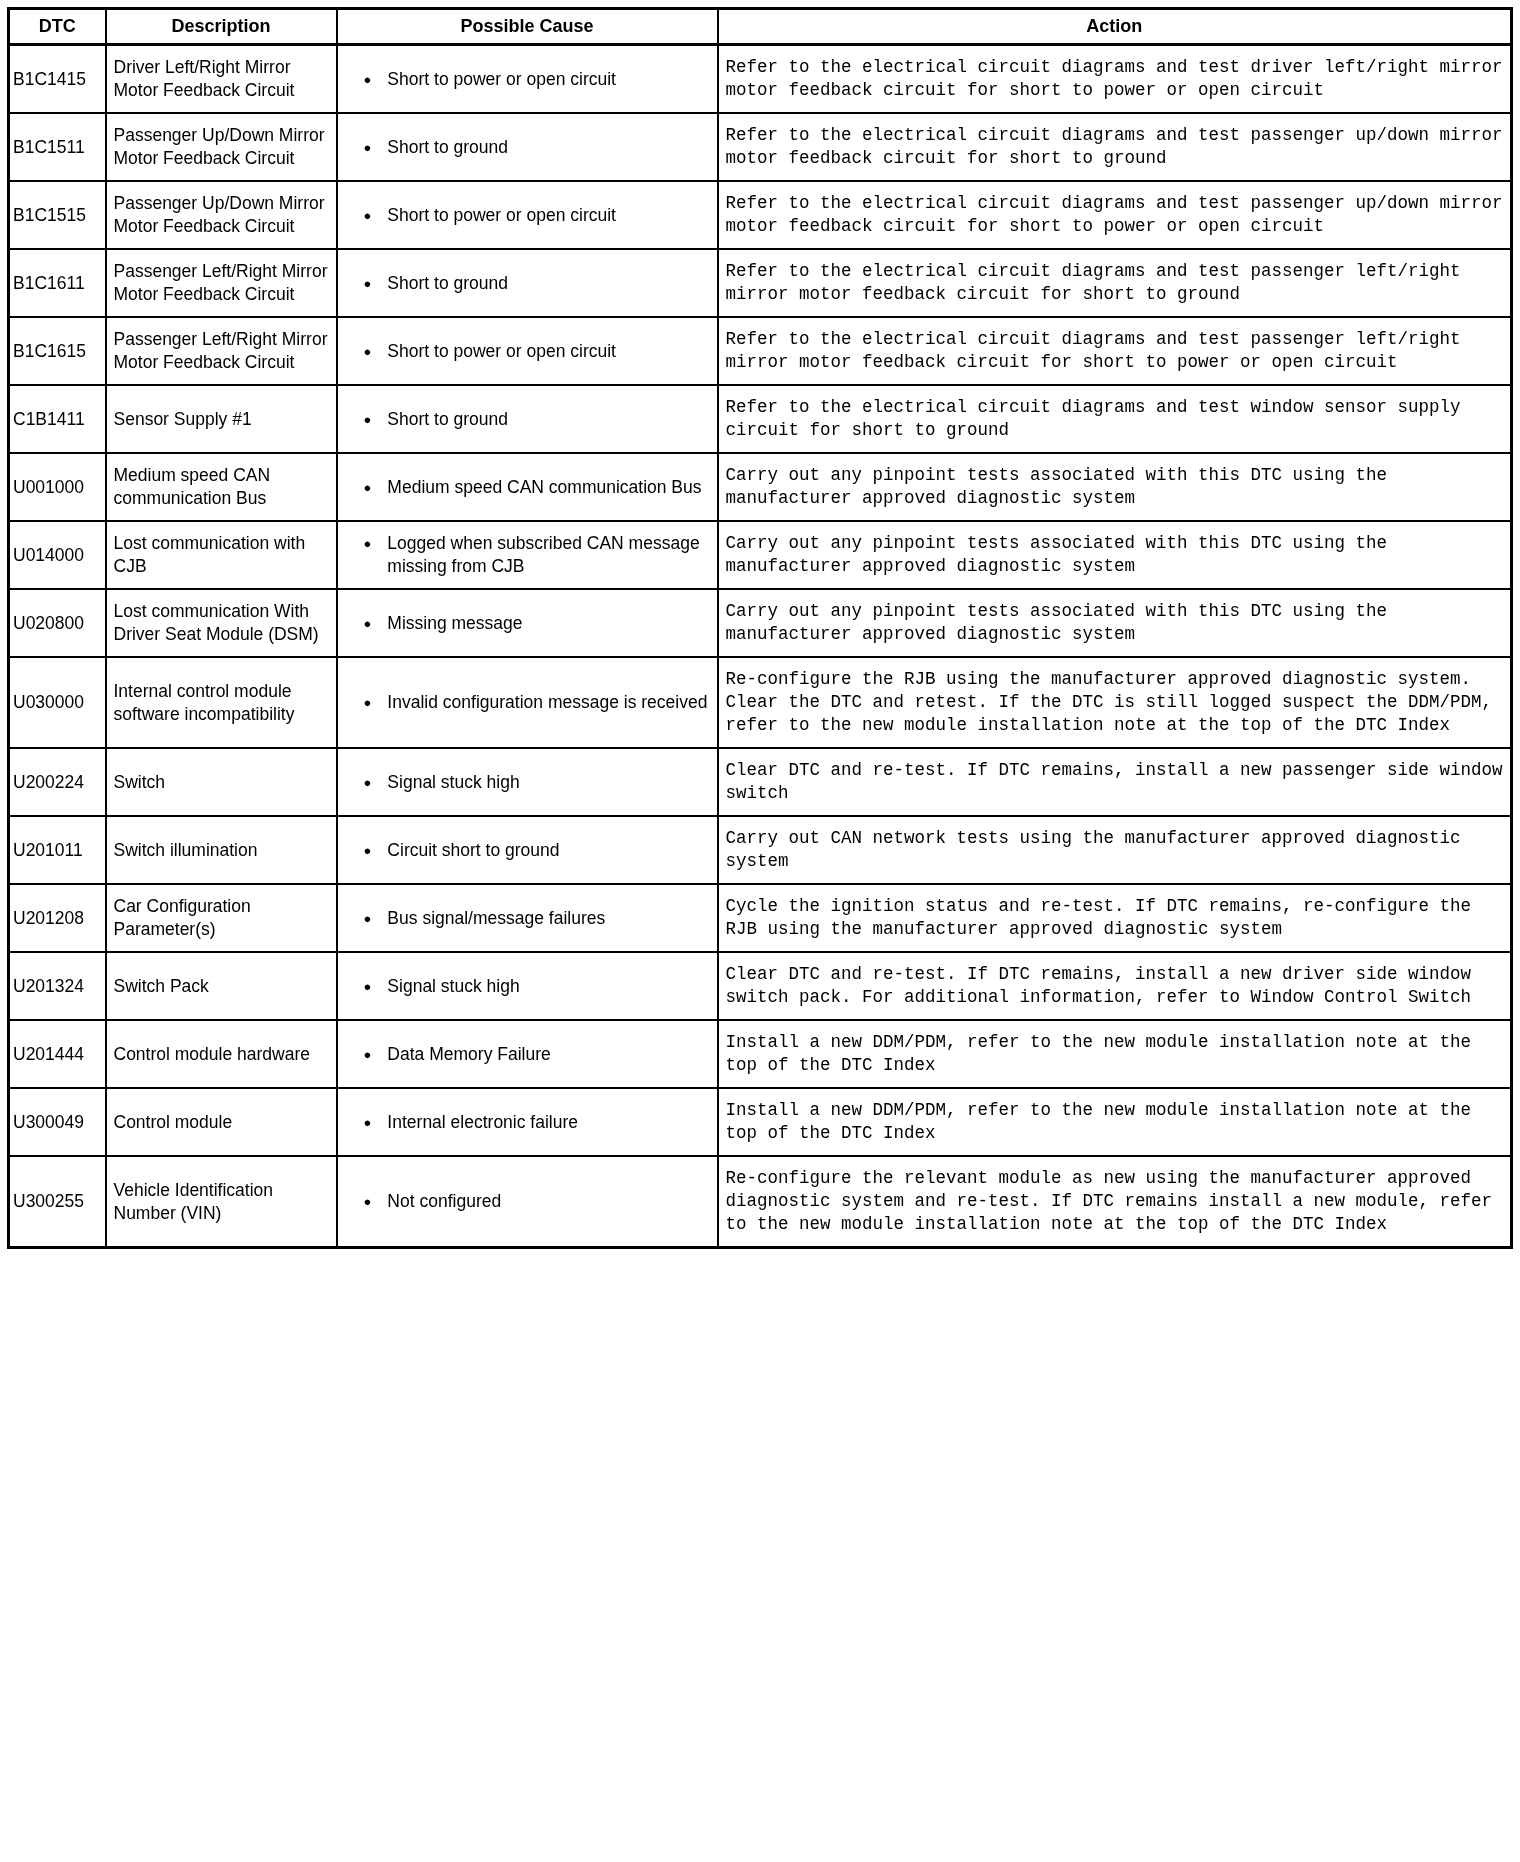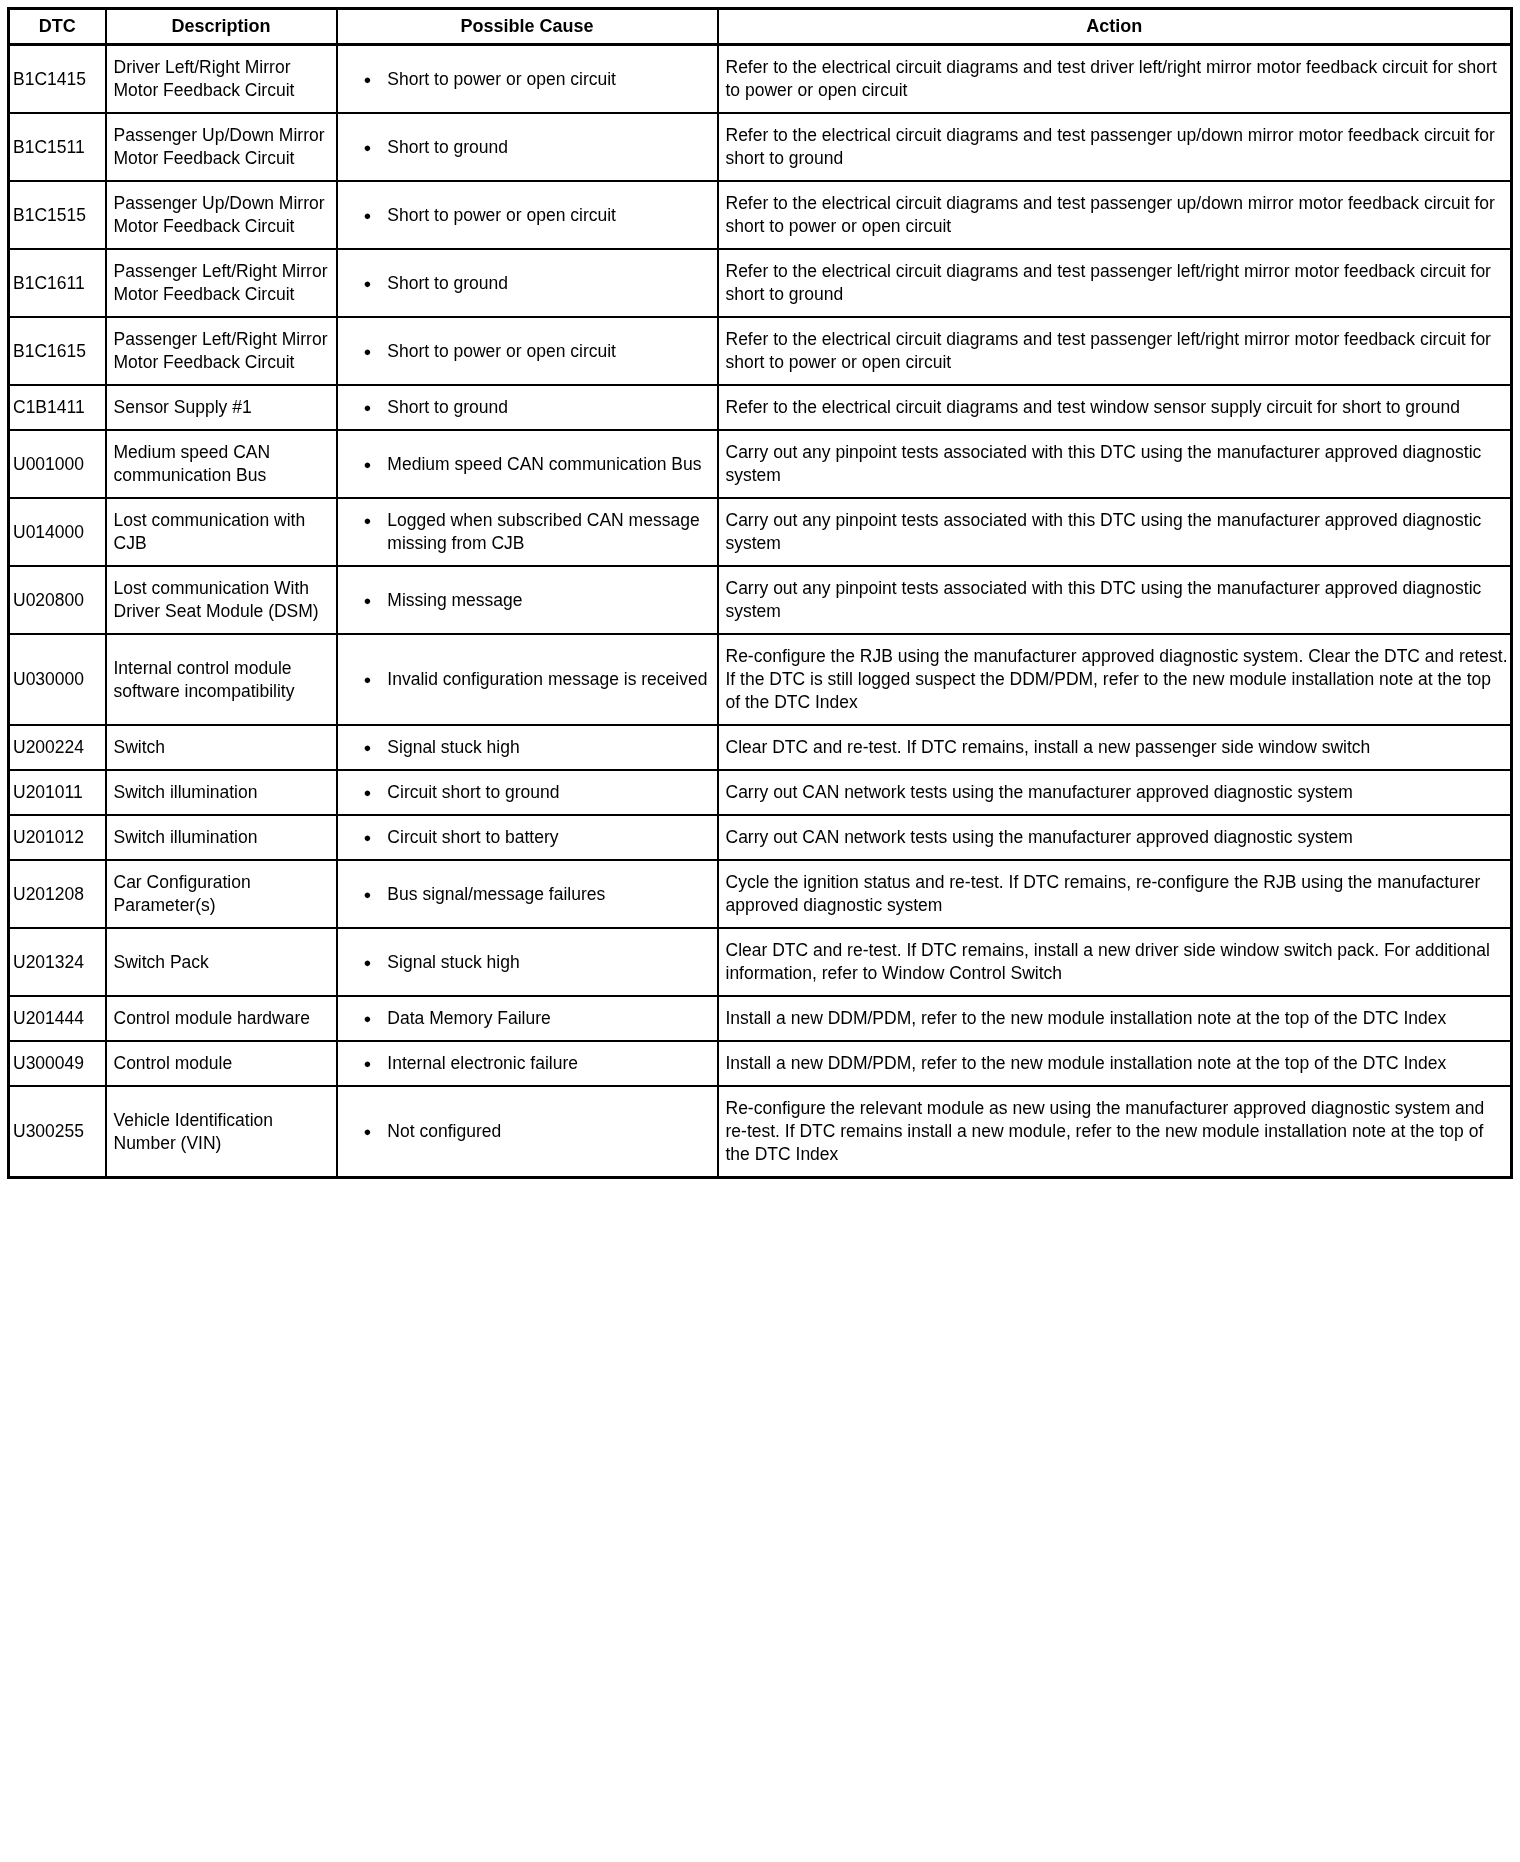--- a/index.html
+++ b/index.html
@@ -44,20 +44,21 @@
     margin-left: 40px;
   }
   td.cell-desc {
     padding: 10px 6px 10px 7px;
   }
   td.cell-cause {
     padding: 10px 8px 10px 0;
   }
   td.cell-action {
     padding: 10px 0 10px 7px;
+    font-family: Liberation Mono, monospace;
   }
   .cause-wrap {
     display: flex;
     align-items: flex-start;
     padding-left: 26px;
   }
   .bullet {
     flex: 0 0 auto;
     font-size: 13px;
     line-height: 23px;
@@ -217,31 +218,20 @@
           <td class="cell-desc">Switch illumination</td>
           <td class="cell-cause">
             <div class="cause-wrap">
               <span class="bullet">●</span>
               <span class="cause-text">Circuit short to ground</span>
             </div>
           </td>
           <td class="cell-action">Carry out CAN network tests using the manufacturer approved diagnostic system</td>
         </tr>
         <tr>
-          <td class="cell-dtc">U201012</td>
-          <td class="cell-desc">Switch illumination</td>
-          <td class="cell-cause">
-            <div class="cause-wrap">
-              <span class="bullet">●</span>
-              <span class="cause-text">Circuit short to battery</span>
-            </div>
-          </td>
-          <td class="cell-action">Carry out CAN network tests using the manufacturer approved diagnostic system</td>
-        </tr>
-        <tr>
           <td class="cell-dtc">U201208</td>
           <td class="cell-desc">Car Configuration Parameter(s)</td>
           <td class="cell-cause">
             <div class="cause-wrap">
               <span class="bullet">●</span>
               <span class="cause-text">Bus signal/message failures</span>
             </div>
           </td>
           <td class="cell-action">Cycle the ignition status and re-test. If DTC remains, re-configure the RJB using the manufacturer approved diagnostic system</td>
         </tr>

